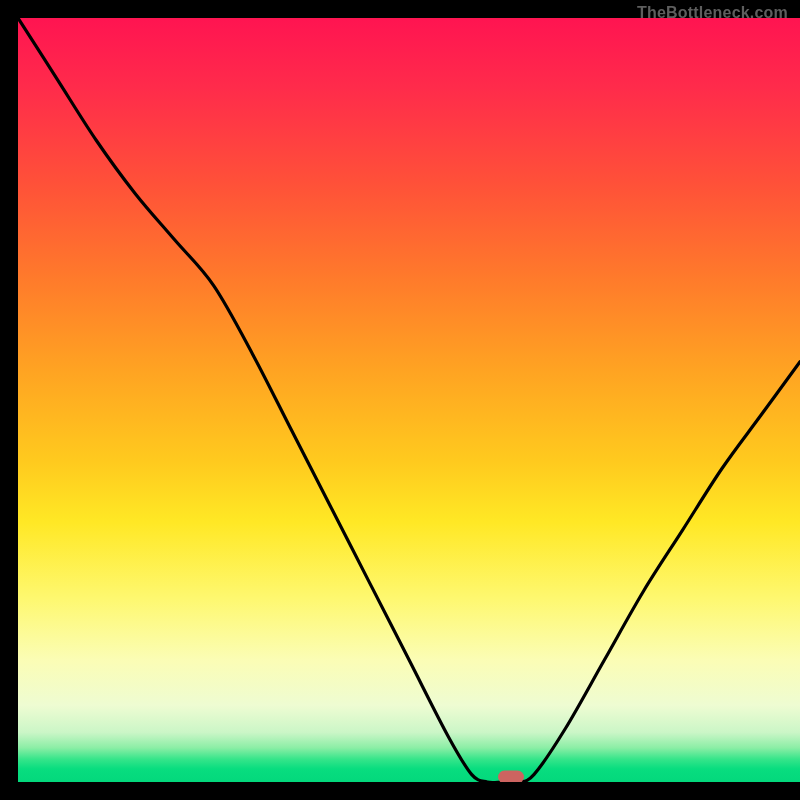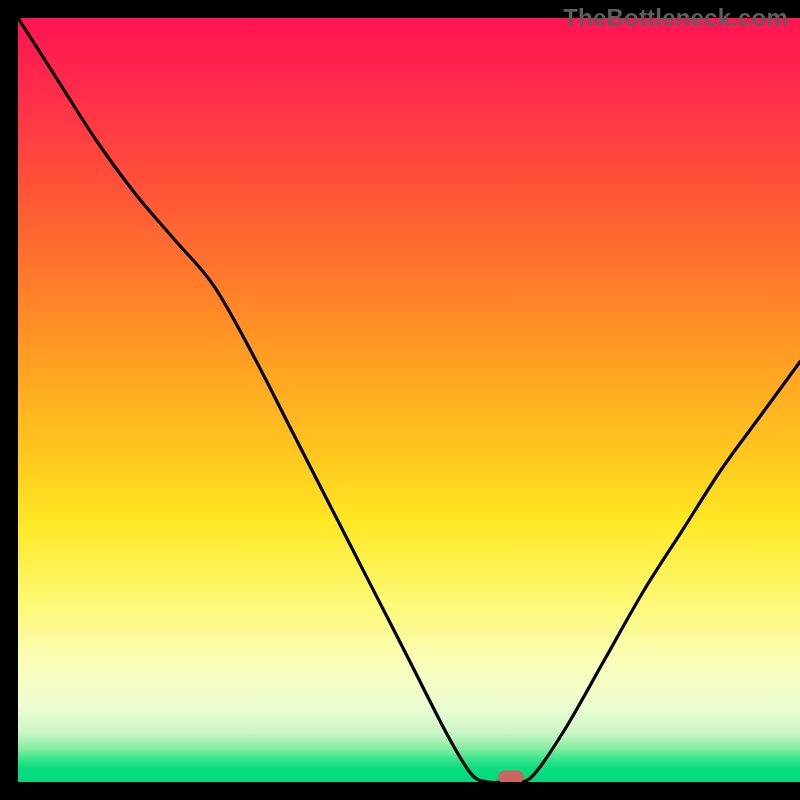--- a/index.html
+++ b/index.html
@@ -15,21 +15,21 @@
     position: relative;
     width: 800px;
     height: 800px;
     background: #000;
   }
   .watermark {
     position: absolute;
     top: 4px;
     right: 12px;
     color: #5e5e5e;
-    font-size: 24px;
+    font-size: 16px;
     font-weight: 600;
     letter-spacing: 0.2px;
     z-index: 10;
   }
   .plot-area {
     position: absolute;
     left: 18px;
     top: 18px;
     right: 0;
     bottom: 18px;

